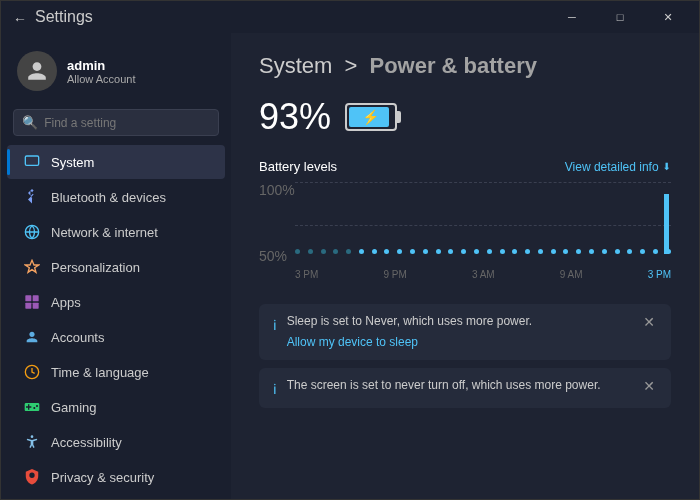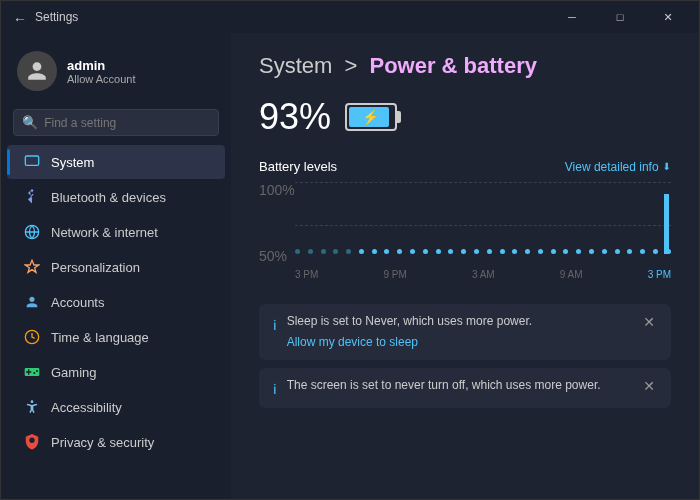--- a/index.html
+++ b/index.html
@@ -30,21 +30,21 @@
       padding: 0 8px 0 12px;
       flex-shrink: 0;
     }
     .titlebar-left {
       display: flex;
       align-items: center;
       gap: 8px;
     }
     .titlebar-title {
       color: #ccc;
-      font-size: 12px;
+      font-size: 16px;
     }
     .titlebar-controls {
       display: flex;
       gap: 2px;
     }
     .titlebar-btn {
       width: 46px;
       height: 32px;
       display: flex;
       align-items: center;
@@ -198,21 +198,21 @@
     }
     .page-header h1 span.parent {
       color: #ccc;
       font-weight: 300;
     }
     .page-header h1 span.separator {
       color: #ccc;
       margin: 0 6px;
     }
     .page-header h1 span.current {
-      color: #f0abfc;
+      color: #a3a3a3;
       font-weight: 600;
     }
 
     
     .battery-row {
       display: flex;
       align-items: center;
       gap: 14px;
       margin-bottom: 24px;
     }
@@ -485,20 +485,31 @@
         </div>
         <div class="nav-item">
           <span class="nav-icon personalization">
             <svg width="16" height="16" viewBox="0 0 24 24" fill="none" stroke="currentColor" stroke-width="2">
                 <path d="M12 2l3 7h7l-6 4 2 7-6-4-6 4 2-7-6-4h7z"></path>
               </svg>
           </span>
           <span>Personalization</span>
         </div>
         <div class="nav-item">
+          <span class="nav-icon apps">
+            <svg width="16" height="16" viewBox="0 0 24 24" fill="currentColor">
+                <rect x="2" y="2" width="9" height="9" rx="1"></rect>
+                <rect x="13" y="2" width="9" height="9" rx="1"></rect>
+                <rect x="2" y="13" width="9" height="9" rx="1"></rect>
+                <rect x="13" y="13" width="9" height="9" rx="1"></rect>
+              </svg>
+          </span>
+          <span>Apps</span>
+        </div>
+        <div class="nav-item">
           <span class="nav-icon accounts">
             <svg width="16" height="16" viewBox="0 0 24 24" fill="currentColor">
                 <path d="M12 12c2.2 0 4-1.8 4-4s-1.8-4-4-4-4 1.8-4 4 1.8 4 4 4zm0 2c-2.7 0-8 1.3-8 4v2h16v-2c0-2.7-5.3-4-8-4z"></path>
               </svg>
           </span>
           <span>Accounts</span>
         </div>
         <div class="nav-item">
           <span class="nav-icon time">
             <svg width="16" height="16" viewBox="0 0 24 24" fill="none" stroke="currentColor" stroke-width="2">

